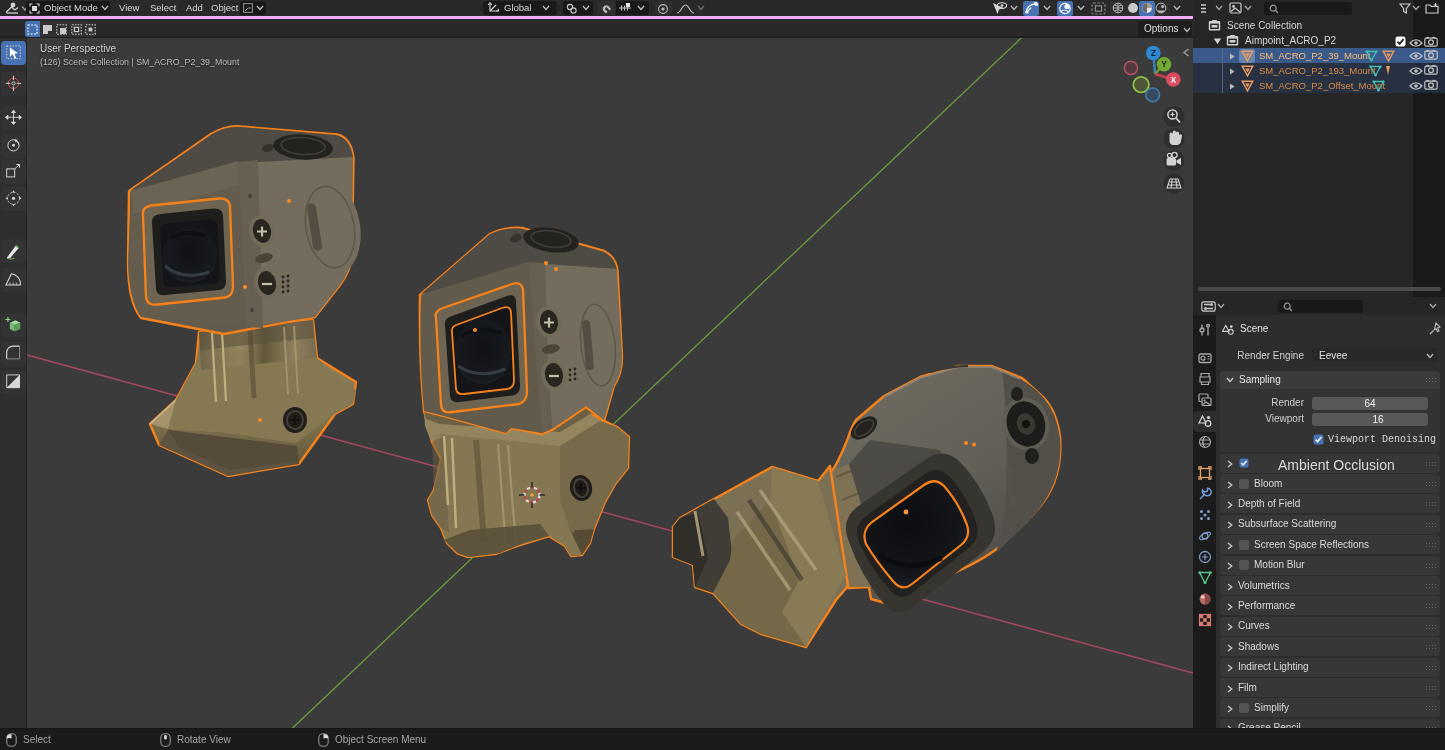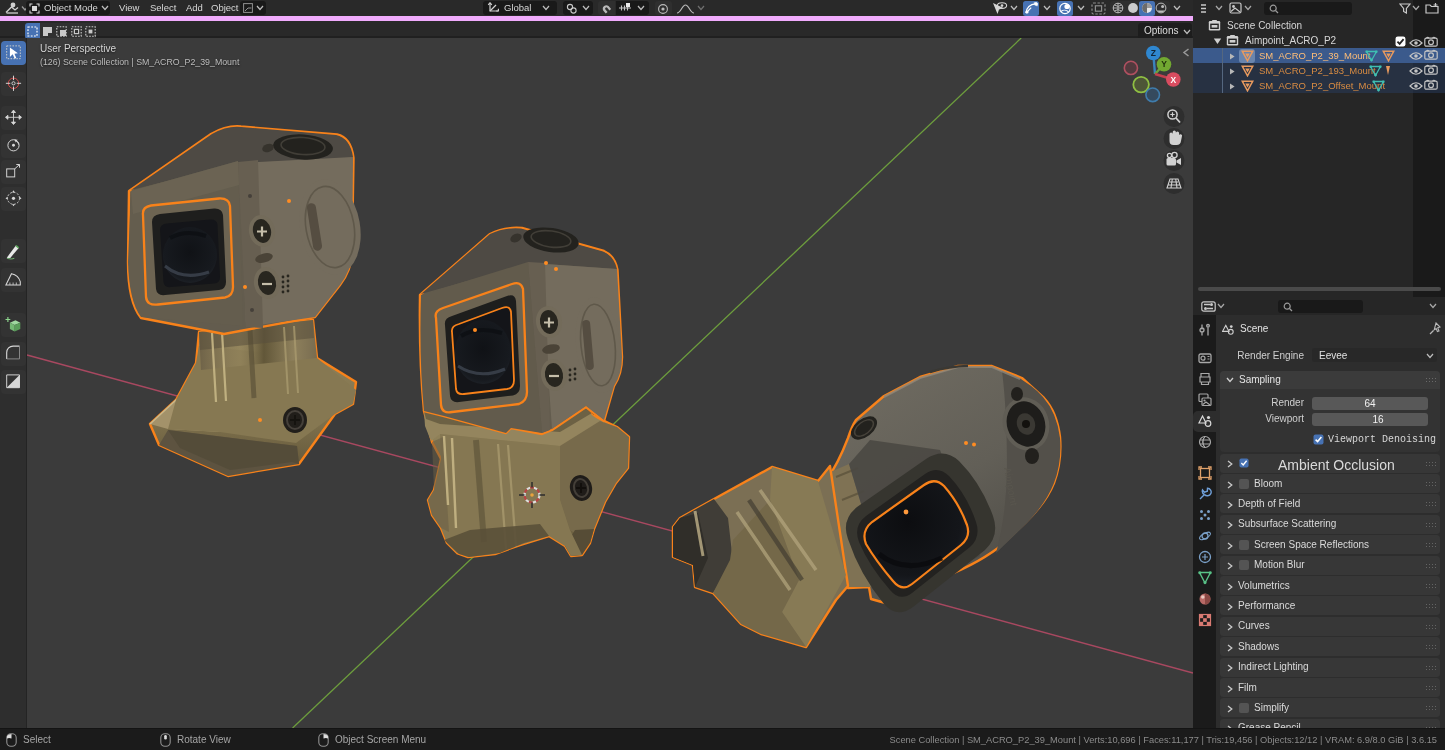--- a/index.html
+++ b/index.html
@@ -141,21 +141,21 @@
     <svg class="abs" style="left:1155px;top:2px" width="12" height="12" viewBox="0 0 12 12">
       <circle cx="6" cy="6" r="4.9" fill="none" stroke="#bdbdbd" stroke-width="1"></circle>
       <path d="M2 8.5 A4.9 4.9 0 0 0 10 8.5" fill="#bdbdbd"></path>
       <circle cx="7.6" cy="4.4" r="1.5" fill="#bdbdbd"></circle>
     </svg>
     <svg class="abs" style="left:1173px;top:5px" width="8" height="6" viewBox="0 0 8 6">
         <path d="M1 1 L4 4.5 L7 1" stroke="#bdbdbd" stroke-width="1.2" fill="none"></path>
       </svg>
   </div>
 
-  <div class="abs" style="left:0;top:16px;width:1193px;height:22px;background:#292929;border-top:5px solid #f0abfc;border-bottom:2px solid #202020;box-sizing:border-box;">
+  <div class="abs" style="left:0;top:16px;width:1193px;height:22px;background:#292929;border-top:3px solid #f0abfc;border-bottom:2px solid #202020;box-sizing:border-box;">
     <div class="abs" style="left:25px;top:2px;width:71px;height:16px;background:#303030;border-radius:3px;"></div>
     <div class="abs" style="left:25px;top:2px;width:15px;height:16px;background:#4772b3;border-radius:3px 0 0 3px;"></div>
     <svg class="abs" style="left:27px;top:4.5px" width="11" height="11" viewBox="0 0 11 11">
         <rect x="1" y="1" width="9" height="9" fill="none" stroke="#ffffff" stroke-width="1.2" stroke-dasharray="1.8 1.4"></rect>
       </svg>
     <svg class="abs" style="left:41.5px;top:4.5px" width="11" height="11" viewBox="0 0 11 11">
         <path d="M1 1 H10 V7 H6 V10 H1 Z" fill="#c9c9c9"></path>
       </svg>
     <svg class="abs" style="left:56px;top:4.5px" width="11" height="11" viewBox="0 0 11 11">
         <rect x="0.8" y="0.8" width="9.4" height="9.4" fill="none" stroke="#c9c9c9" stroke-width="1.1" stroke-dasharray="1.6 1.3"></rect>
@@ -854,16 +854,15 @@
     <svg class="abs" style="left:160px;top:4px" width="11" height="14" viewBox="0 0 11 14">
       <rect x="0.8" y="0.8" width="9.4" height="12.4" rx="4" fill="none" stroke="#909090" stroke-width="1.1"></rect>
       <rect x="4.2" y="2" width="2.6" height="4.6" rx="1.3" fill="#dddddd"></rect>
     </svg>
     <div class="abs" style="left:177px;top:5px;color:#a5a5a5;font-size:10px;">Rotate View</div>
     <svg class="abs" style="left:318px;top:4px" width="11" height="14" viewBox="0 0 11 14">
       <rect x="0.8" y="0.8" width="9.4" height="12.4" rx="4" fill="none" stroke="#909090" stroke-width="1.1"></rect>
       <path d="M10 5.5 Q8 4.5 5.5 5.5 L5.5 1 Q8.5 1 10 3 Z" fill="#dddddd"></path>
     </svg>
     <div class="abs" style="left:335px;top:5px;color:#a5a5a5;font-size:10px;">Object Screen Menu</div>
-    <div class="abs" style="right:8px;top:6px;color:#8b8b8b;font-size:9.3px;white-space:nowrap;">Scene Collection | SM_ACRO_P2_39_Mount | Verts:10,696 | Faces:11,177 | Tris:19,456 | Objects:12/12 | VRAM: 6.9/8.0 GiB | 3.6.15</div>
   </div>
 
 </div>
 
 </body></html>

